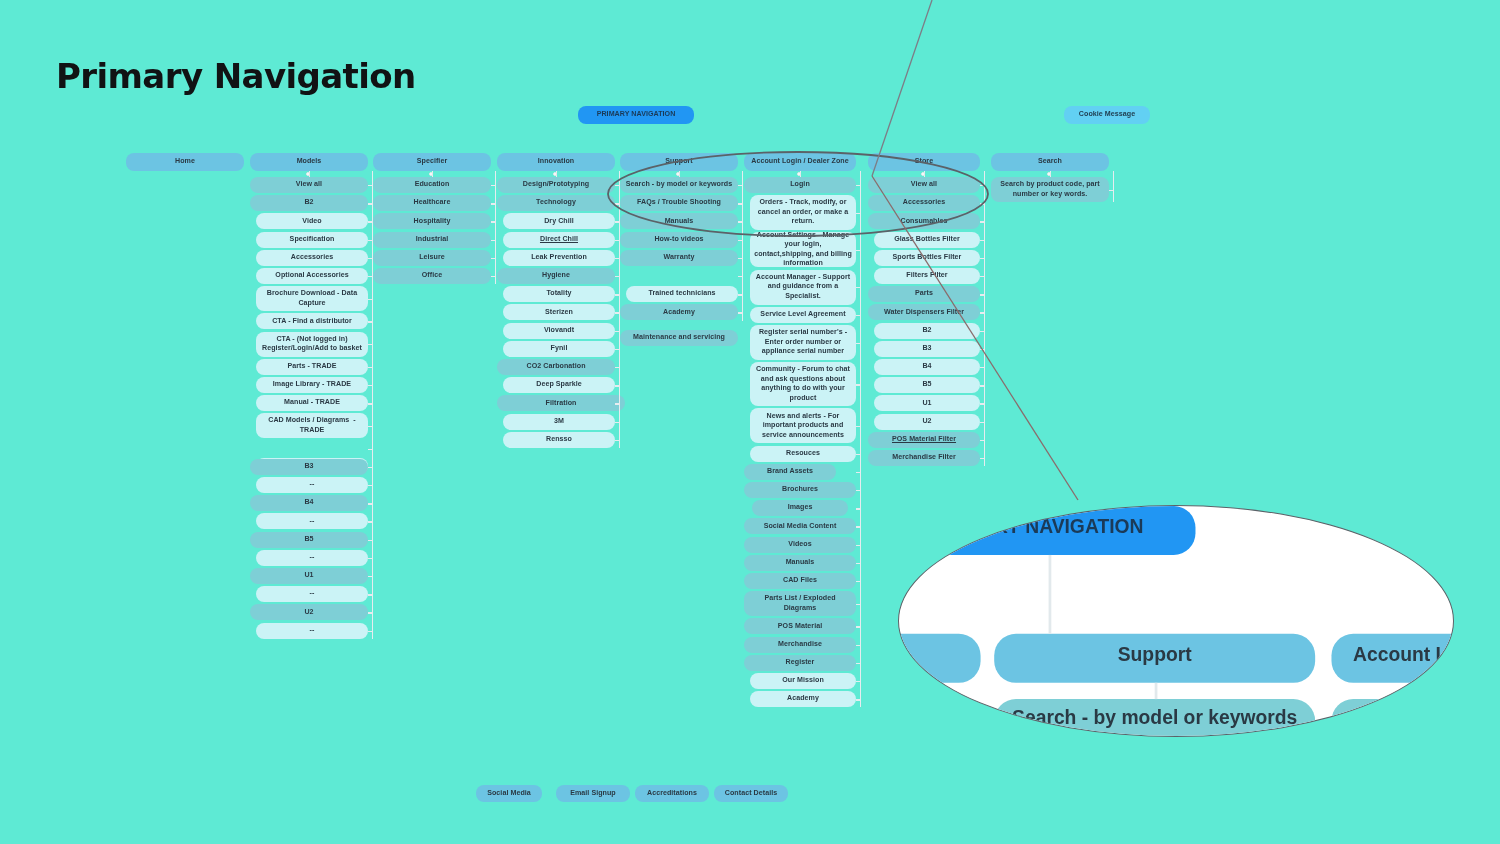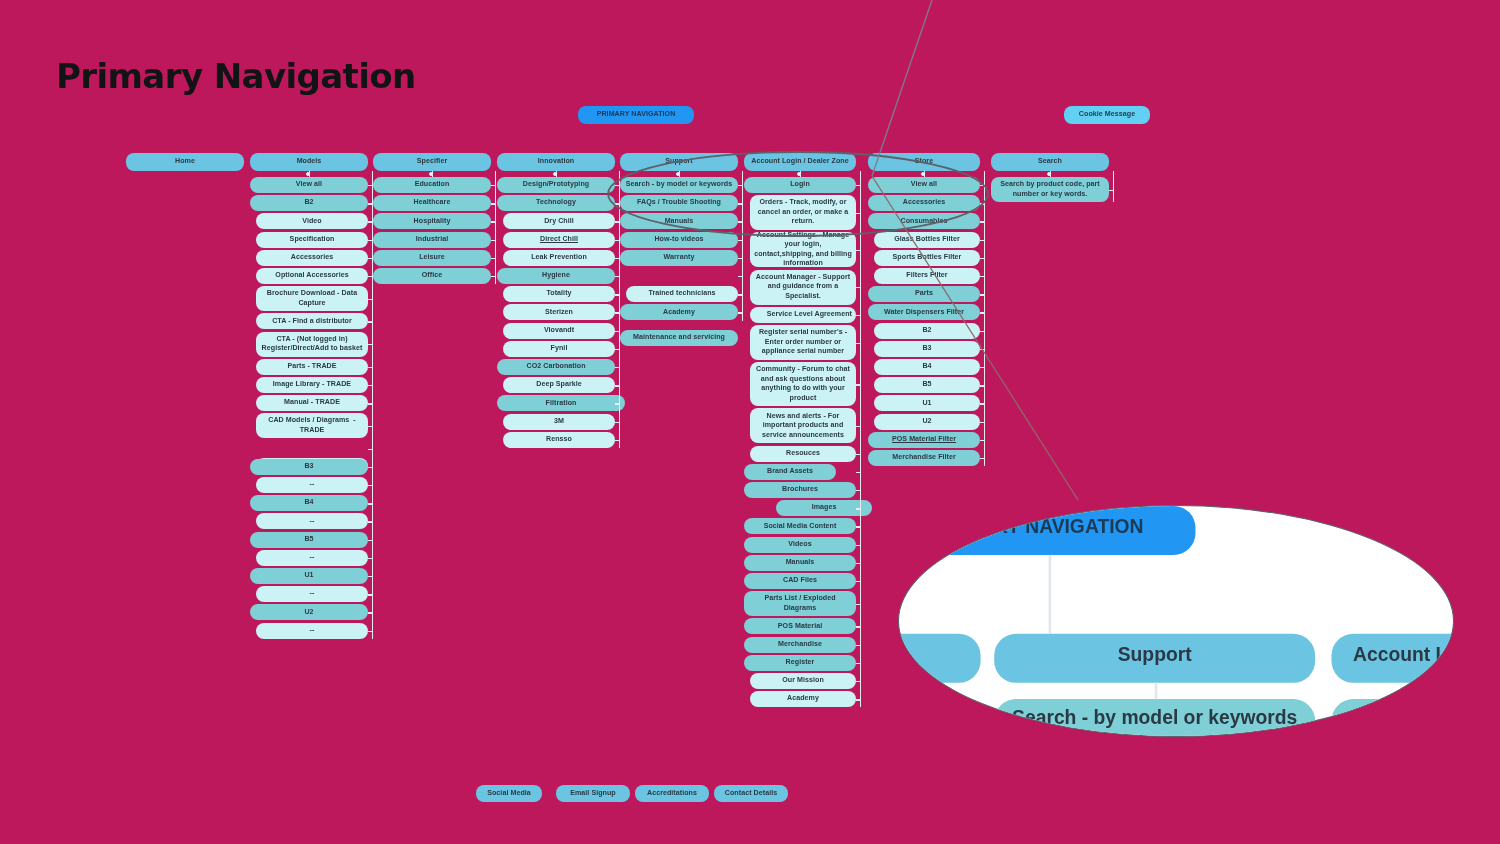--- a/index.html
+++ b/index.html
@@ -7,21 +7,21 @@
   html, body {
     margin: 0; padding: 0;
     width: 1500px; height: 844px;
     background: #ffffff;
     font-family: "Liberation Sans", sans-serif;
     overflow: hidden;
   }
   #stage {
     position: relative;
     width: 1500px; height: 844px;
-    background: #be185d;
+    background: #5eead4;
   }
 
   
   .page-title {
     position: absolute;
     left: 56px; top: 56px;
     font-size: 34px;
     font-weight: 900;
     letter-spacing: -0.6px;
     color: #111314;
@@ -124,21 +124,21 @@
       <div class="node lvl1" style="left: 126px; top: 153px; width: 118px; height: 18px;"><span>Home</span></div>
       <div class="node lvl1" style="left: 250px; top: 153px; width: 118px; height: 18px;"><span>Models</span></div>
       <div class="node lvl2" style="left: 250px; top: 177px; width: 118px; height: 16px;"><span>View all</span></div>
       <div class="node lvl2" style="left: 250px; top: 195.2px; width: 118px; height: 16px;"><span>B2</span></div>
       <div class="node lvl3" style="left: 256px; top: 213.4px; width: 112px; height: 16px;"><span>Video</span></div>
       <div class="node lvl3" style="left: 256px; top: 231.6px; width: 112px; height: 16px;"><span>Specification</span></div>
       <div class="node lvl3" style="left: 256px; top: 249.8px; width: 112px; height: 16px;"><span>Accessories</span></div>
       <div class="node lvl3" style="left: 256px; top: 268px; width: 112px; height: 16px;"><span>Optional Accessories</span></div>
       <div class="node lvl3" style="left: 256px; top: 286.2px; width: 112px; height: 25px;"><span>Brochure Download - Data Capture</span></div>
       <div class="node lvl3" style="left: 256px; top: 313.4px; width: 112px; height: 16px;"><span>CTA - Find a distributor</span></div>
-      <div class="node lvl3" style="left: 256px; top: 331.6px; width: 112px; height: 25px;"><span>CTA - (Not logged in) Register/Direct/Add to basket</span></div>
+      <div class="node lvl3" style="left: 256px; top: 331.6px; width: 112px; height: 25px;"><span>CTA - (Not logged in) Register/Login/Add to basket</span></div>
       <div class="node lvl3" style="left: 256px; top: 358.8px; width: 112px; height: 16px;"><span>Parts - TRADE</span></div>
       <div class="node lvl3" style="left: 256px; top: 377px; width: 112px; height: 16px;"><span>Image Library - TRADE</span></div>
       <div class="node lvl3" style="left: 256px; top: 395.2px; width: 112px; height: 16px;"><span>Manual - TRADE</span></div>
       <div class="node lvl3" style="left: 256px; top: 413.4px; width: 112px; height: 25px;"><span>CAD Models / Diagrams  - TRADE</span></div>
       <div class="node lvl3" style="left: 256px; top: 440.6px; width: 112px; height: 16px; margin-top: 17px;"><span>Technical Support - TRADE</span></div>
       <div class="node lvl2" style="left: 250px; top: 458.8px; width: 118px; height: 16px;"><span>B3</span></div>
       <div class="node lvl3" style="left: 256px; top: 477px; width: 112px; height: 16px;"><span>--</span></div>
       <div class="node lvl2" style="left: 250px; top: 495.2px; width: 118px; height: 16px;"><span>B4</span></div>
       <div class="node lvl3" style="left: 256px; top: 513.4px; width: 112px; height: 16px;"><span>--</span></div>
       <div class="node lvl2" style="left: 250px; top: 531.6px; width: 118px; height: 16px;"><span>B5</span></div>
@@ -242,28 +242,28 @@
       <div class="rail-tick" style="left: 738px; top: 239.6px; width: 4px;"></div>
       <div class="rail-tick" style="left: 738px; top: 257.8px; width: 4px;"></div>
       <div class="rail-tick" style="left: 738px; top: 276px; width: 4px;"></div>
       <div class="rail-tick" style="left: 738px; top: 294.2px; width: 4px;"></div>
       <div class="rail-tick" style="left: 738px; top: 312.4px; width: 4px;"></div>
       <div class="node lvl1" style="left: 744px; top: 153px; width: 112px; height: 18px;"><span>Account Login / Dealer Zone</span></div>
       <div class="node lvl2" style="left: 744px; top: 177px; width: 112px; height: 16px;"><span>Login</span></div>
       <div class="node lvl3" style="left: 750px; top: 195.2px; width: 106px; height: 35px;"><span>Orders - Track, modify, or cancel an order, or make a return.</span></div>
       <div class="node lvl3" style="left: 750px; top: 232.4px; width: 106px; height: 35px;"><span>Account Settings - Manage your login, contact,shipping, and billing information</span></div>
       <div class="node lvl3" style="left: 750px; top: 269.6px; width: 106px; height: 35px;"><span>Account Manager - Support and guidance from a Specialist.</span></div>
-      <div class="node lvl3" style="left: 750px; top: 306.8px; width: 106px; height: 16px; justify-content: flex-end;"><span>Service Level Agreement</span></div>
+      <div class="node lvl3" style="left: 750px; top: 306.8px; width: 106px; height: 16px;"><span>Service Level Agreement</span></div>
       <div class="node lvl3" style="left: 750px; top: 325px; width: 106px; height: 35px;"><span>Register serial number's - Enter order number or appliance serial number</span></div>
       <div class="node lvl3" style="left: 750px; top: 362.2px; width: 106px; height: 44px;"><span>Community - Forum to chat and ask questions about anything to do with your product</span></div>
       <div class="node lvl3" style="left: 750px; top: 408.4px; width: 106px; height: 35px;"><span>News and alerts - For important products and service announcements</span></div>
       <div class="node lvl3" style="left: 750px; top: 445.6px; width: 106px; height: 16px;"><span>Resouces</span></div>
       <div class="node lvl2" style="left: 744px; top: 463.8px; width: 92px; height: 16px;"><span>Brand Assets</span></div>
       <div class="node lvl2" style="left: 744px; top: 482px; width: 112px; height: 16px;"><span>Brochures</span></div>
-      <div class="node lvl2" style="left: 776px; top: 500.2px; width: 96px; height: 16px;"><span>Images</span></div>
+      <div class="node lvl2" style="left: 752px; top: 500.2px; width: 96px; height: 16px;"><span>Images</span></div>
       <div class="node lvl2" style="left: 744px; top: 518.4px; width: 112px; height: 16px;"><span>Social Media Content</span></div>
       <div class="node lvl2" style="left: 744px; top: 536.6px; width: 112px; height: 16px;"><span>Videos</span></div>
       <div class="node lvl2" style="left: 744px; top: 554.8px; width: 112px; height: 16px;"><span>Manuals</span></div>
       <div class="node lvl2" style="left: 744px; top: 573px; width: 112px; height: 16px;"><span>CAD Files</span></div>
       <div class="node lvl2" style="left: 744px; top: 591.2px; width: 112px; height: 25px;"><span>Parts List / Exploded Diagrams</span></div>
       <div class="node lvl2" style="left: 744px; top: 618.4px; width: 112px; height: 16px;"><span>POS Material</span></div>
       <div class="node lvl2" style="left: 744px; top: 636.6px; width: 112px; height: 16px;"><span>Merchandise</span></div>
       <div class="node lvl2" style="left: 744px; top: 654.8px; width: 112px; height: 16px;"><span>Register</span></div>
       <div class="node lvl3" style="left: 750px; top: 673px; width: 106px; height: 16px;"><span>Our Mission</span></div>
       <div class="node lvl3" style="left: 750px; top: 691.2px; width: 106px; height: 16px;"><span>Academy</span></div>

